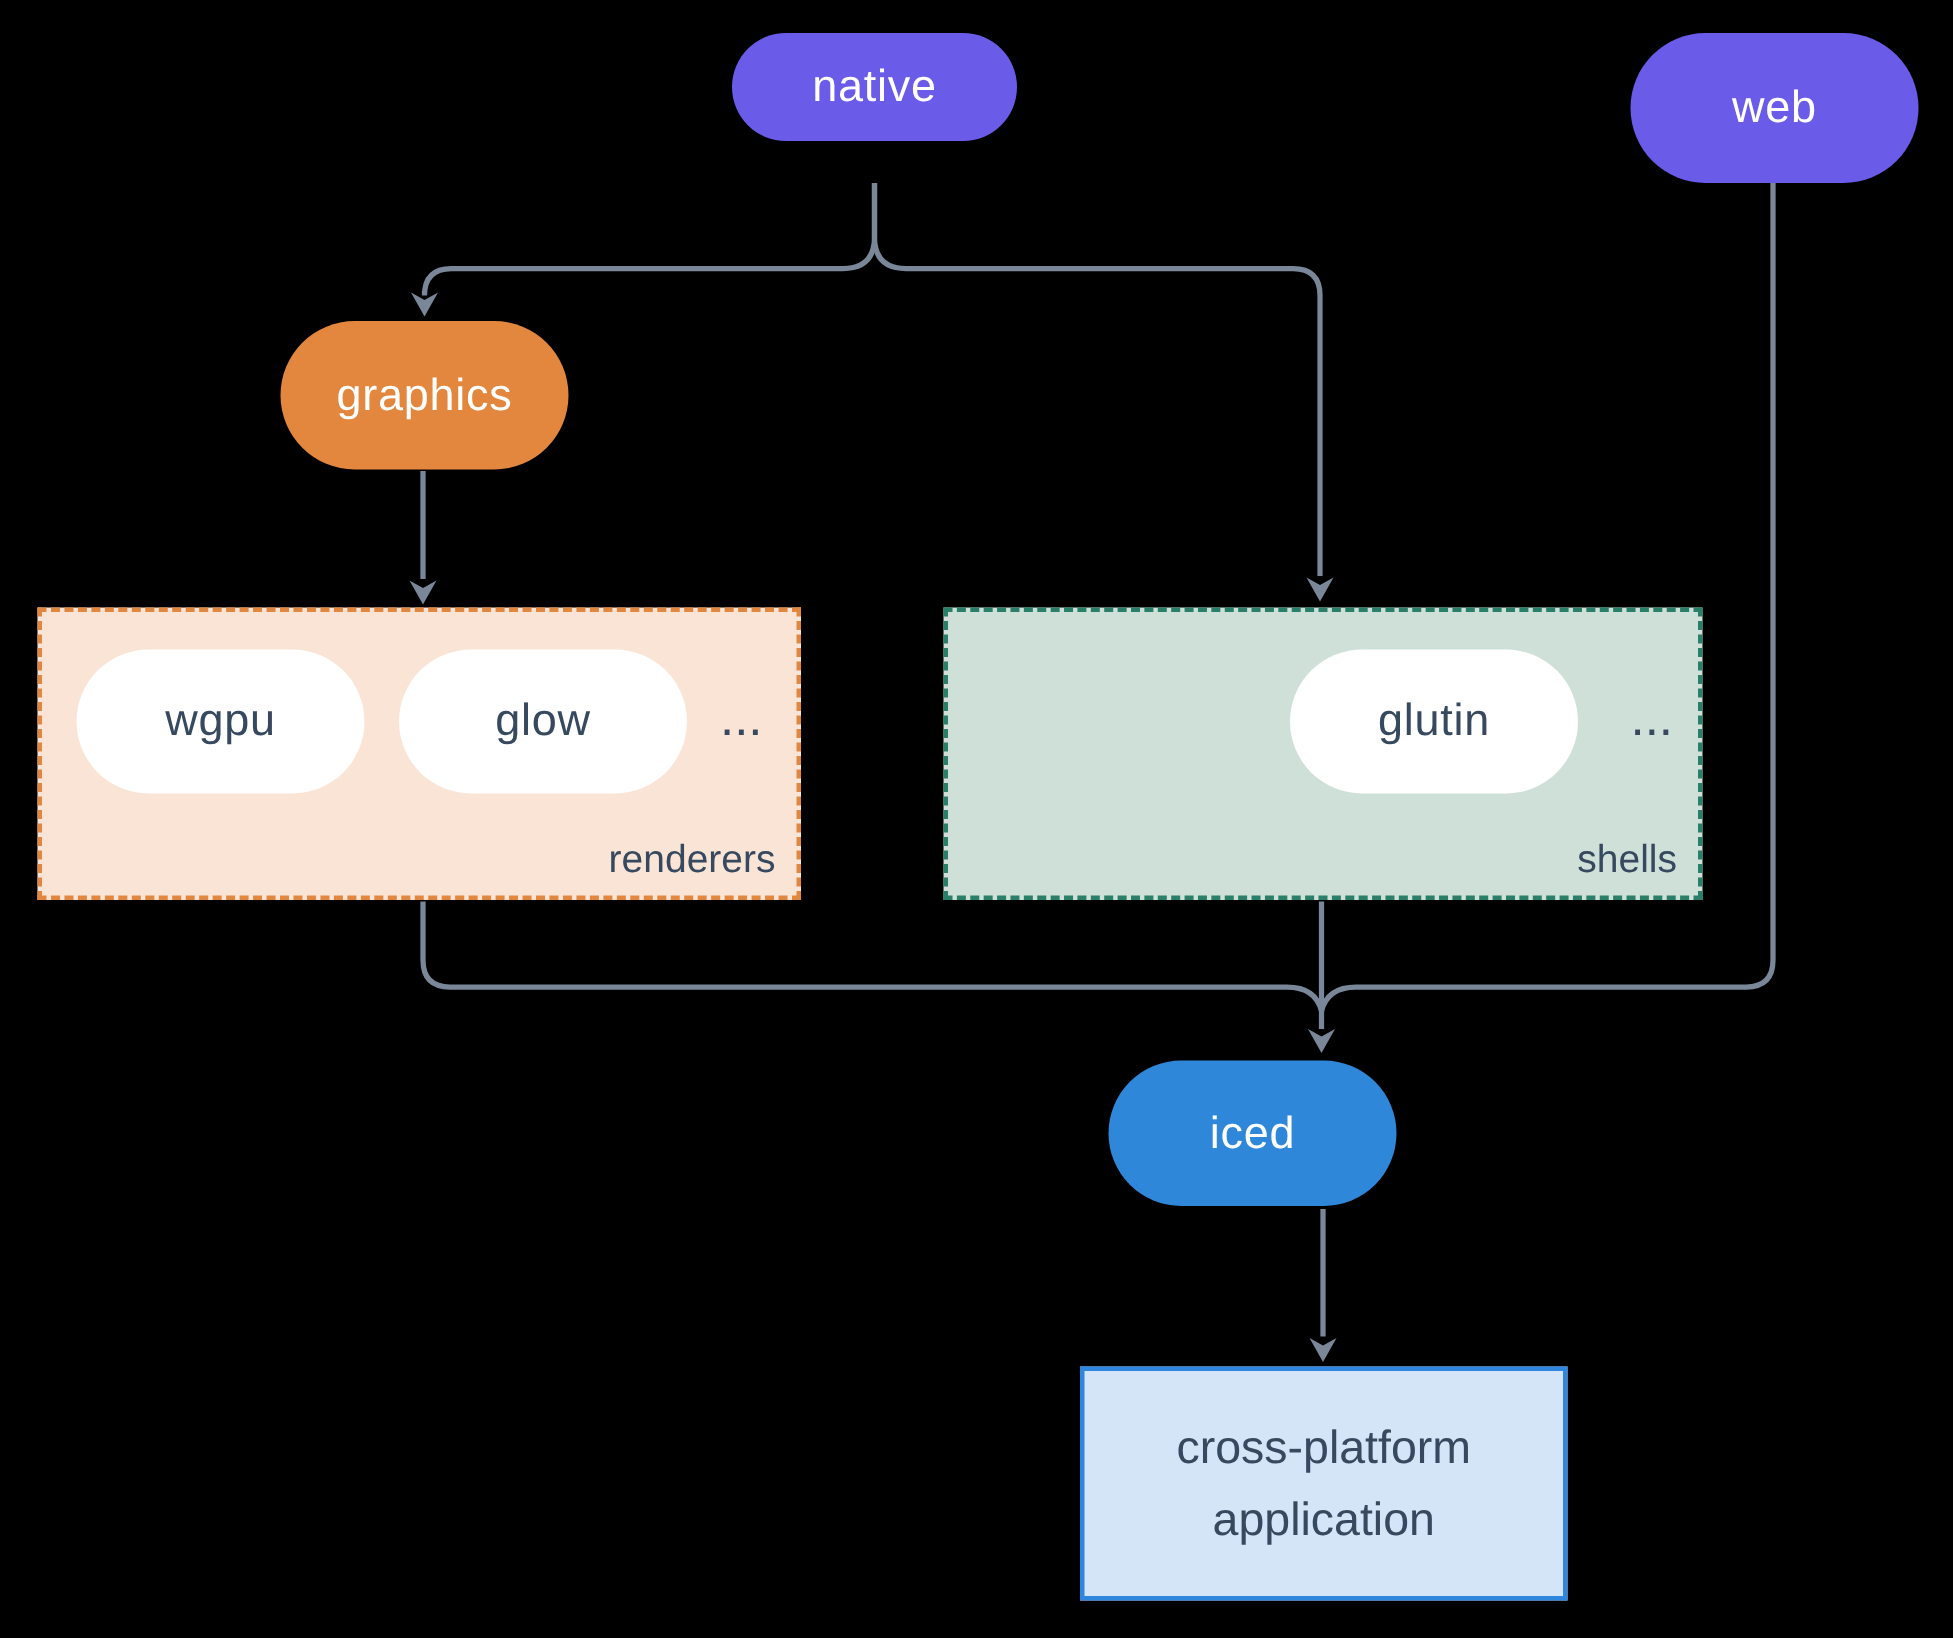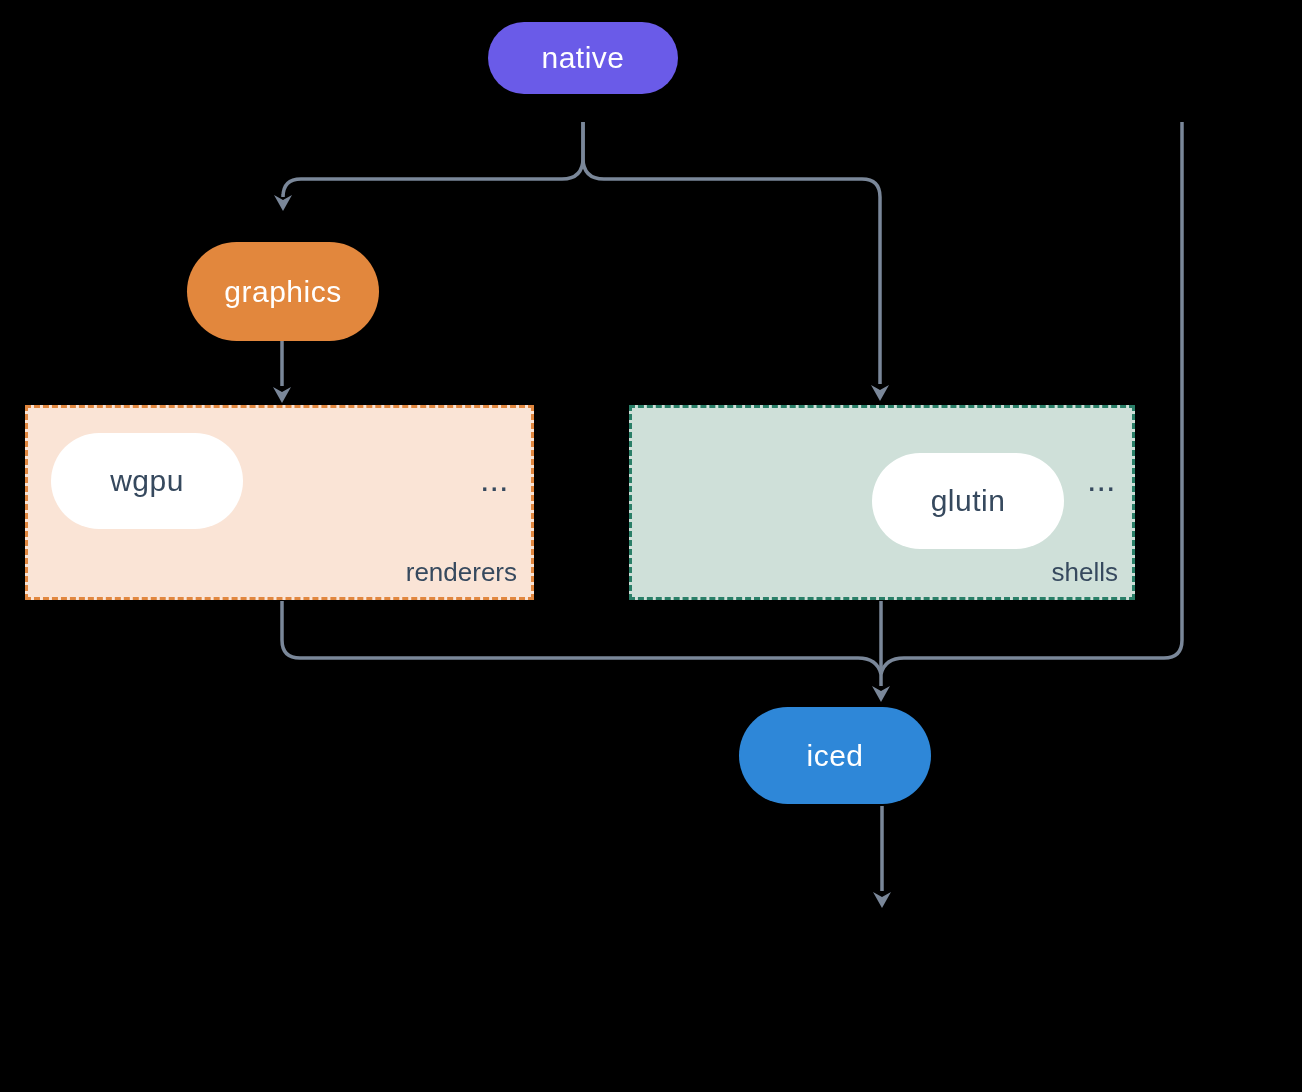--- a/index.html
+++ b/index.html
@@ -64,27 +64,27 @@
   }
   .inner-pill {
     position: absolute;
     top: 25px;
     width: 192px; height: 96px;
     border-radius: 48px;
   }
 
   #node-native   { left: 488px;  top: 22px;  width: 190px; height: 72px; }
   #node-web      { left: 1087px; top: 22px;  width: 192px; height: 100px; }
-  #node-graphics { left: 187px;  top: 214px; width: 192px; height: 99px; margin-top: 28px;  }
+  #node-graphics { left: 187px;  top: 214px; width: 192px; height: 99px;  }
   #node-iced     { left: 739px;  top: 707px; width: 192px; height: 97px;  }
 
   #node-wgpu   { left: 23px;  }
   #node-glow   { left: 238px; }
   #node-winit  { left: 24px;  }
-  #node-glutin { left: 240px; margin-top: 20px; }
+  #node-glutin { left: 228px; }
   #renderers-ellipsis { left: 452px; }
   #shells-ellipsis    { left: 455px; }
 
   #node-app {
     position: absolute;
     left: 720px; top: 911px;
     width: 325px; height: 156px;
     box-sizing: border-box;
     background: var(--app-bg);
     border: 3px solid var(--app-border);
@@ -125,39 +125,49 @@
       <path d="M273,387 L282,403 L291,387 L282,392 Z"></path>
       <path d="M872,686 L881,702 L890,686 L881,691 Z"></path>
       <path d="M873,892 L882,908 L891,892 L882,897 Z"></path>
     </g>
   </svg>
 
   <div class="pill purple" id="node-native">
     <span>native</span>
   </div>
 
+  <div class="pill purple" id="node-web">
+    <span>web</span>
+  </div>
 
   <div class="pill orange" id="node-graphics">
     <span>graphics</span>
   </div>
 
   <div class="group-box renderers">
     <div class="pill white inner-pill" id="node-wgpu">
       <span>wgpu</span>
+    </div>
+    <div class="pill white inner-pill" id="node-glow">
+      <span>glow</span>
     </div>
     <div class="ellipsis" id="renderers-ellipsis">...</div>
     <div class="group-label">renderers</div>
   </div>
 
   <div class="group-box shells">
     <div class="pill white inner-pill" id="node-glutin">
       <span>glutin</span>
     </div>
     <div class="ellipsis" id="shells-ellipsis">...</div>
     <div class="group-label">shells</div>
   </div>
 
   <div class="pill blue" id="node-iced">
     <span>iced</span>
   </div>
 
+  <div id="node-app">
+    <div>cross-platform</div>
+    <div>application</div>
+  </div>
 
 </div>
 
 </body></html>

